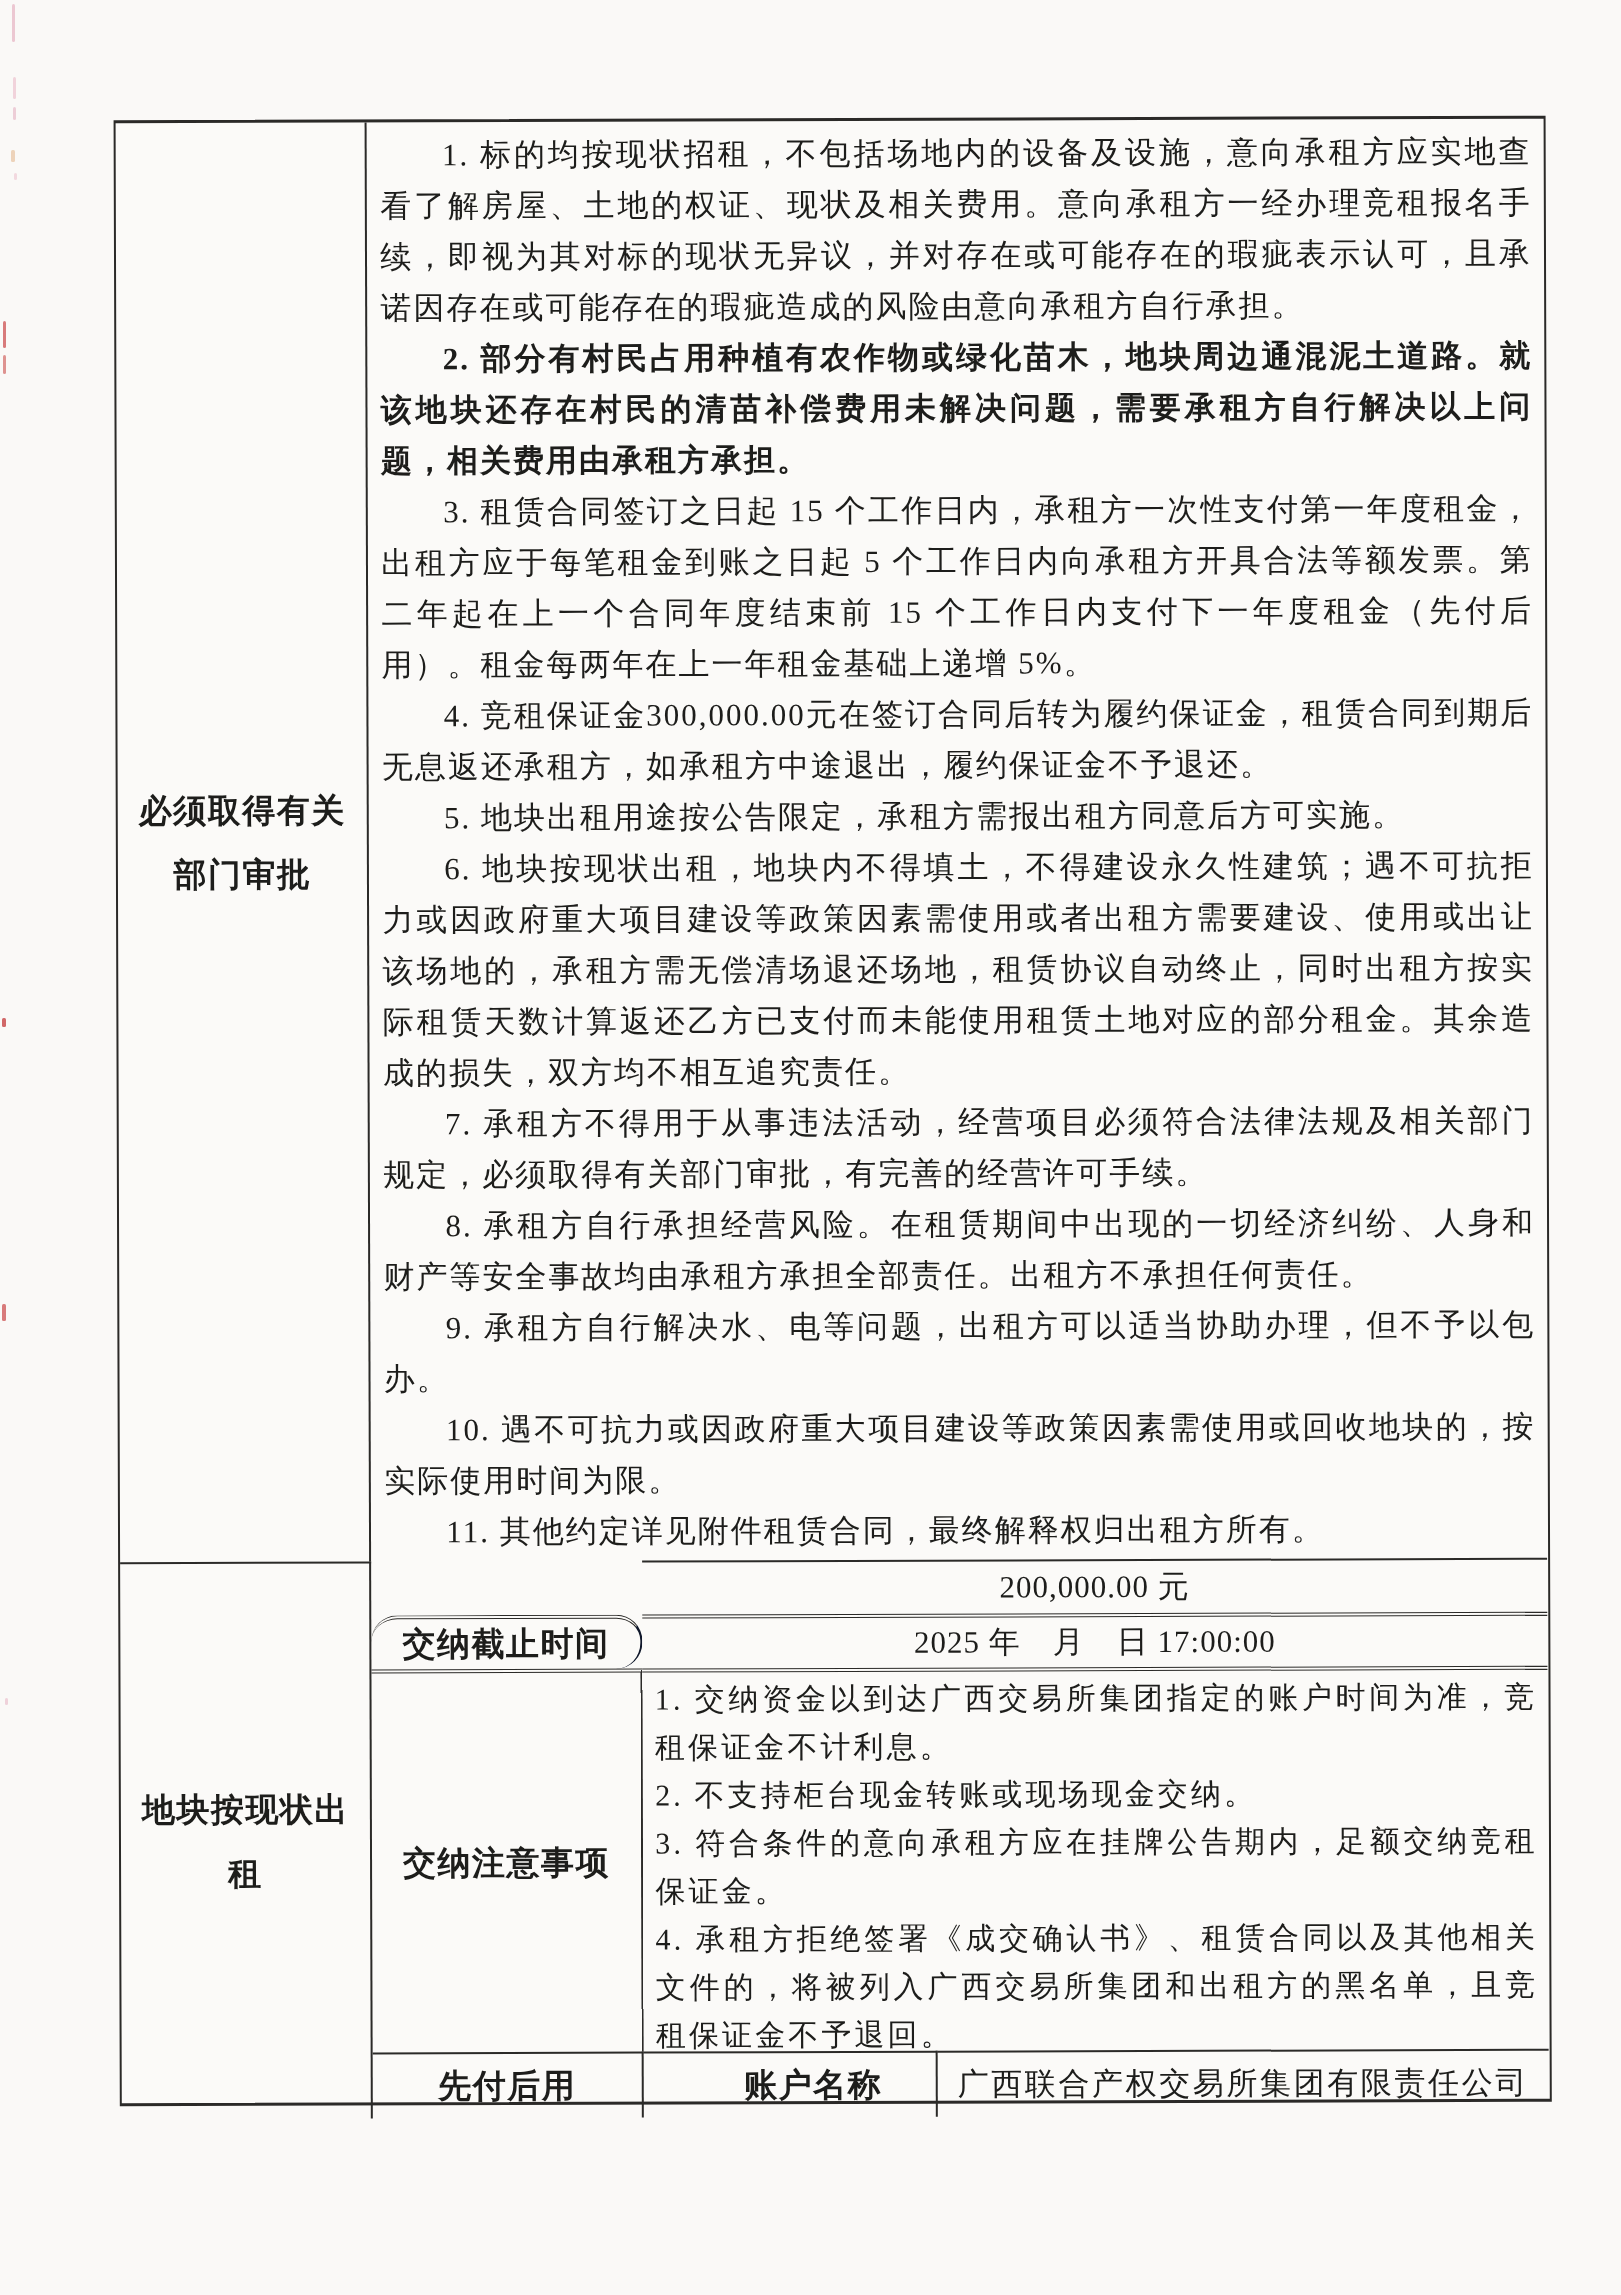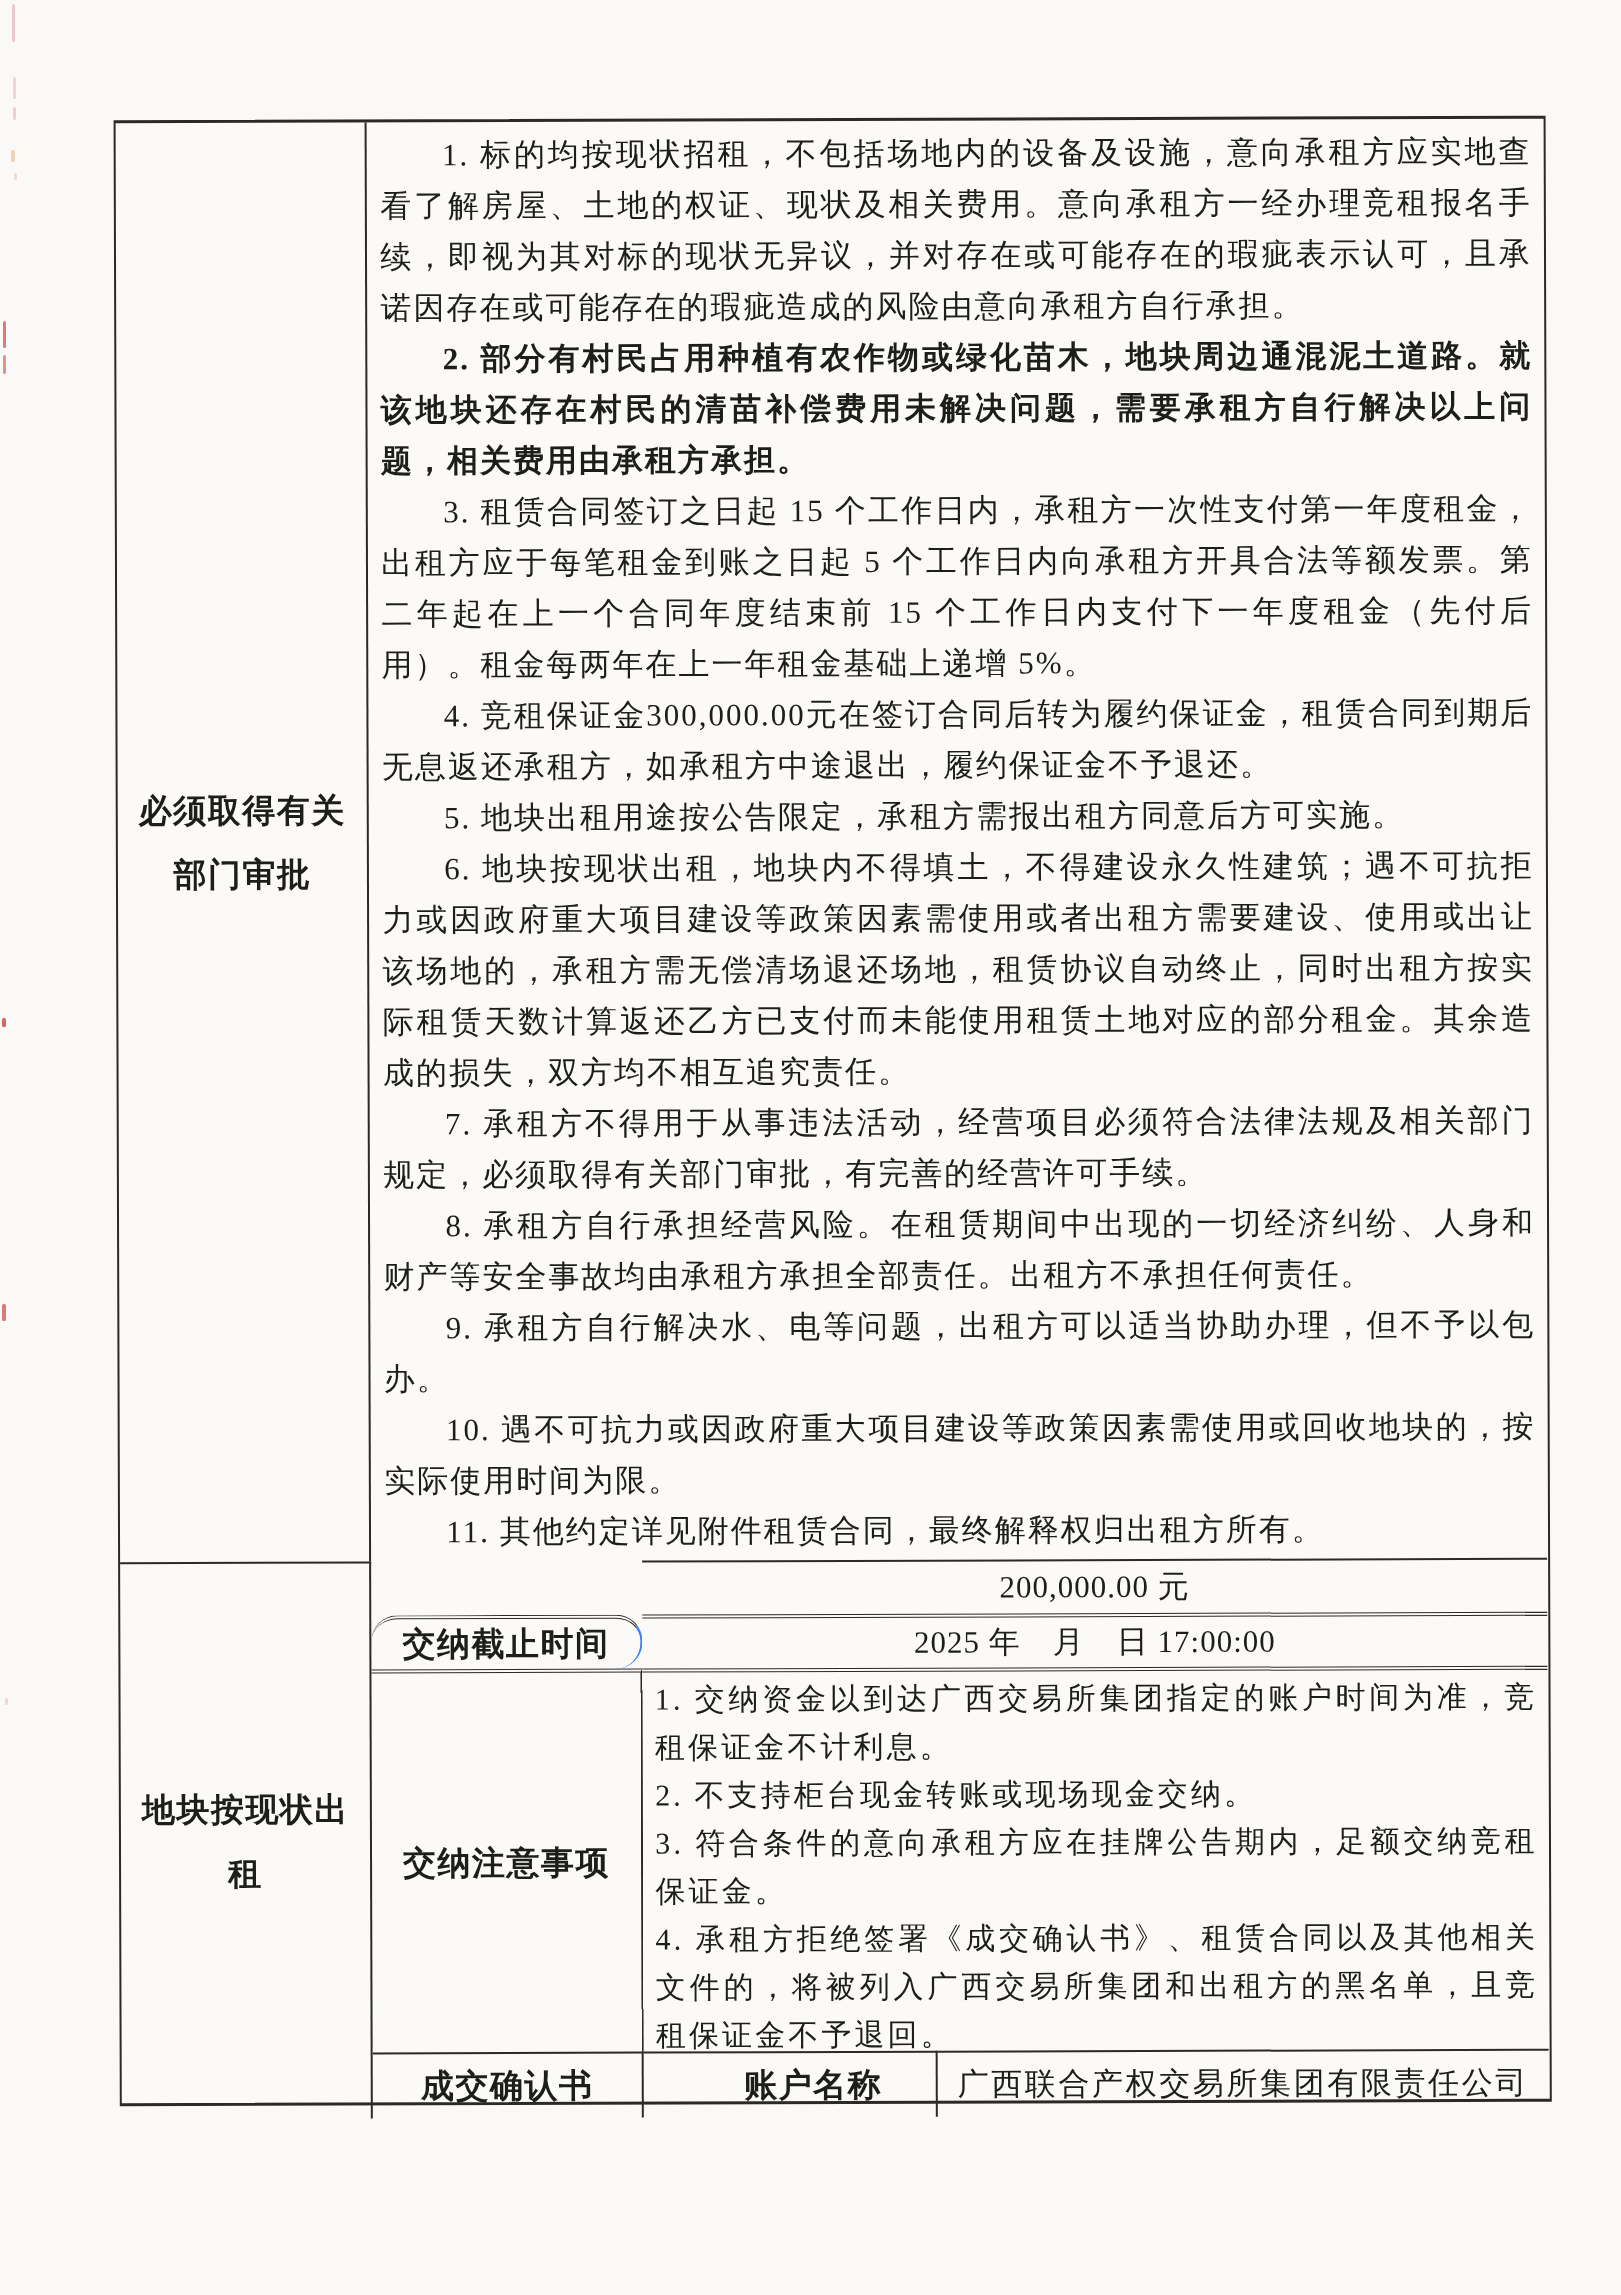--- a/index.html
+++ b/index.html
@@ -44,21 +44,21 @@
     margin:0;font-size:31px;line-height:51px;letter-spacing:2px;
     text-align:justify;text-indent:2em;
   }
   .major-content p.p-bold{font-weight:700;}
 
   .deposit-label{grid-column:1;grid-row:2 / span 4;border-top:2.6px solid #2b2a28;border-right:2px solid #2b2a28;padding:0 20.4px;}
 
   .amount-label{grid-column:2;grid-row:2;border-top:2.6px solid #2b2a28;border-right:2px solid #2b2a28;}
   .amount-value{grid-column:3 / span 2;grid-row:2;border-top:2.6px solid #2b2a28;font-size:31px;letter-spacing:1px;}
 
-  .deadline-label{grid-column:2;grid-row:3;border-top:4.1px double #2b2a28;border-right:2px solid #3b82f6;border-radius:26px;}
+  .deadline-label{grid-column:2;grid-row:3;border-top:4.1px double #2b2a28;border-right:2px solid #0f172a;border-radius:26px;}
   .deadline-value{grid-column:3 / span 2;grid-row:3;border-top:4.1px double #2b2a28;font-size:31px;letter-spacing:1px;}
 
   .notes-label{grid-column:2;grid-row:4;border-top:4.1px double #2b2a28;border-right:2px solid #2b2a28;}
   .notes-content{
     grid-column:3 / span 2;grid-row:4;border-top:4.1px double #2b2a28;
     padding:3.1px 10.2px 0 12.3px;
   }
   .notes-content p{
     margin:0;font-size:30px;line-height:48px;letter-spacing:3.1px;
     text-align:justify;
@@ -139,21 +139,21 @@
       <span>交纳注意事项</span>
     </div>
     <div class="cell notes-content">
       <p>1. 交纳资金以到达广西交易所集团指定的账户时间为准，竞租保证金不计利息。</p>
       <p>2. 不支持柜台现金转账或现场现金交纳。</p>
       <p>3. 符合条件的意向承租方应在挂牌公告期内，足额交纳竞租保证金。</p>
       <p>4. 承租方拒绝签署《成交确认书》、租赁合同以及其他相关文件的，将被列入广西交易所集团和出租方的黑名单，且竞租保证金不予退回。</p>
     </div>
 
     <div class="cell lbl account-label">
-      <span>成交确认书</span>
+      <span>先付后用</span>
     </div>
     <div class="cell lbl account-name-label">
       <span>账户名称</span>
     </div>
     <div class="cell v-center account-name-value">
       <span>广西联合产权交易所集团有限责任公司</span>
     </div>
 
   </div>
 </div>

